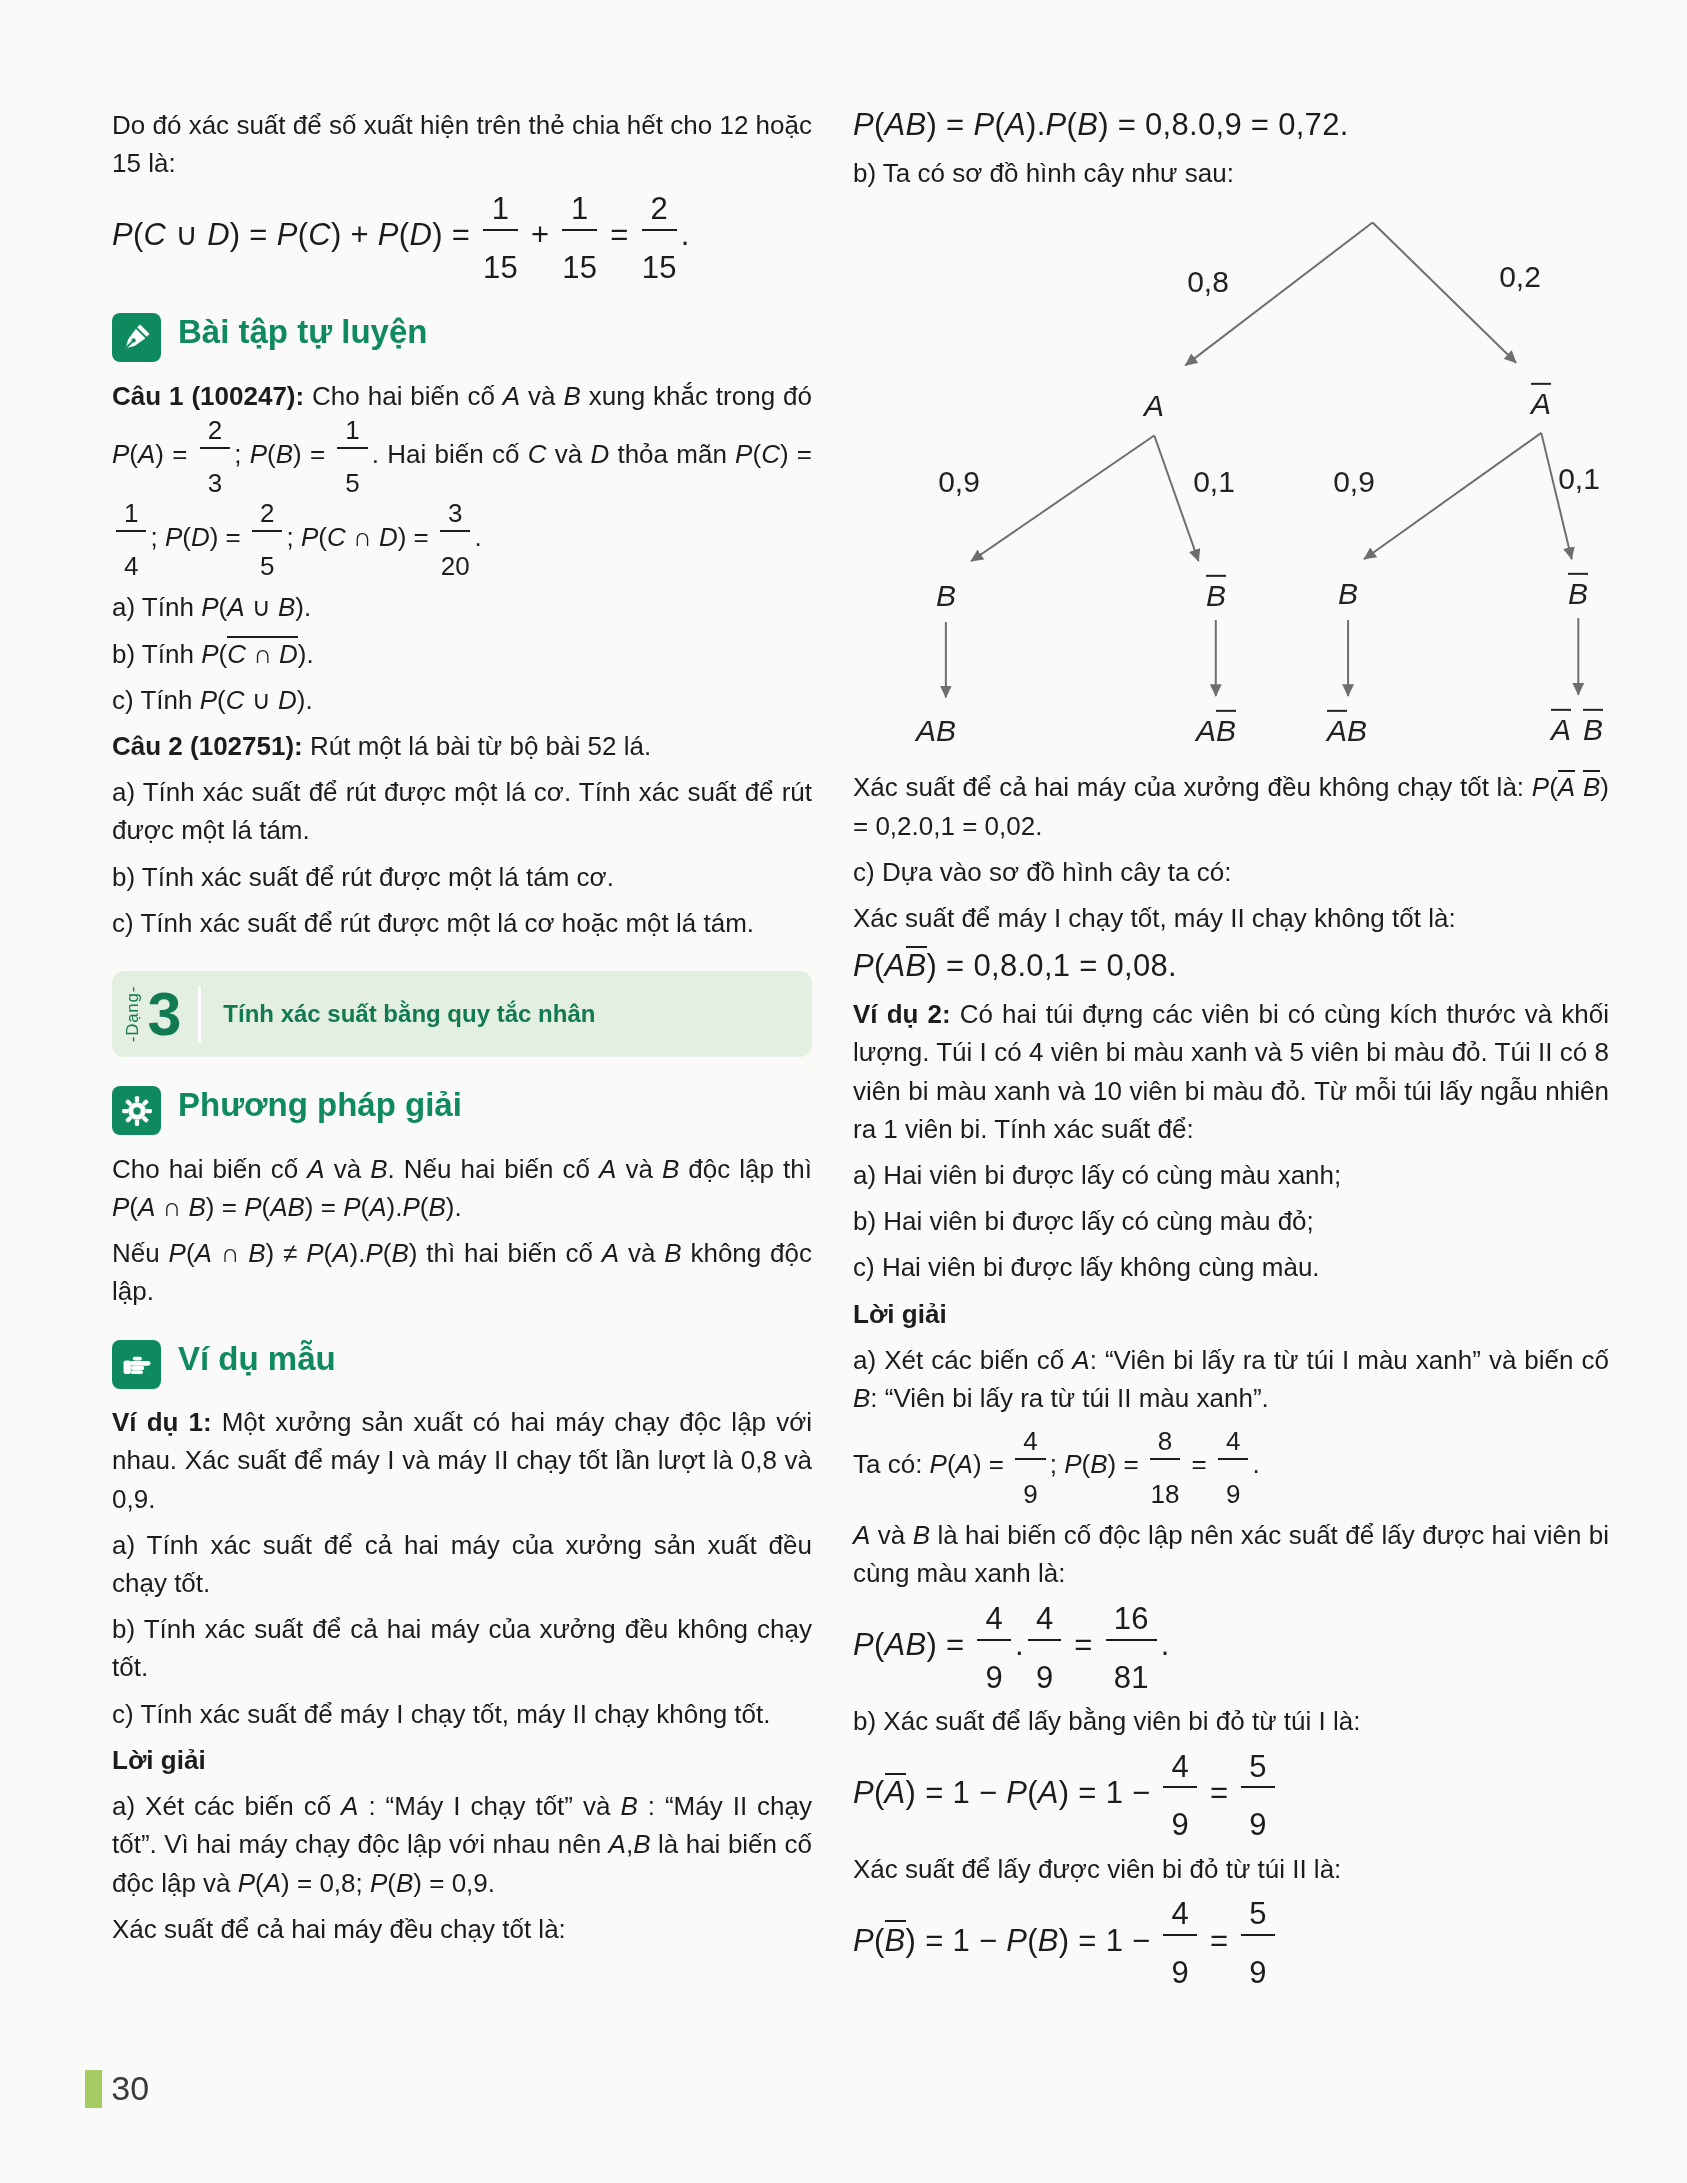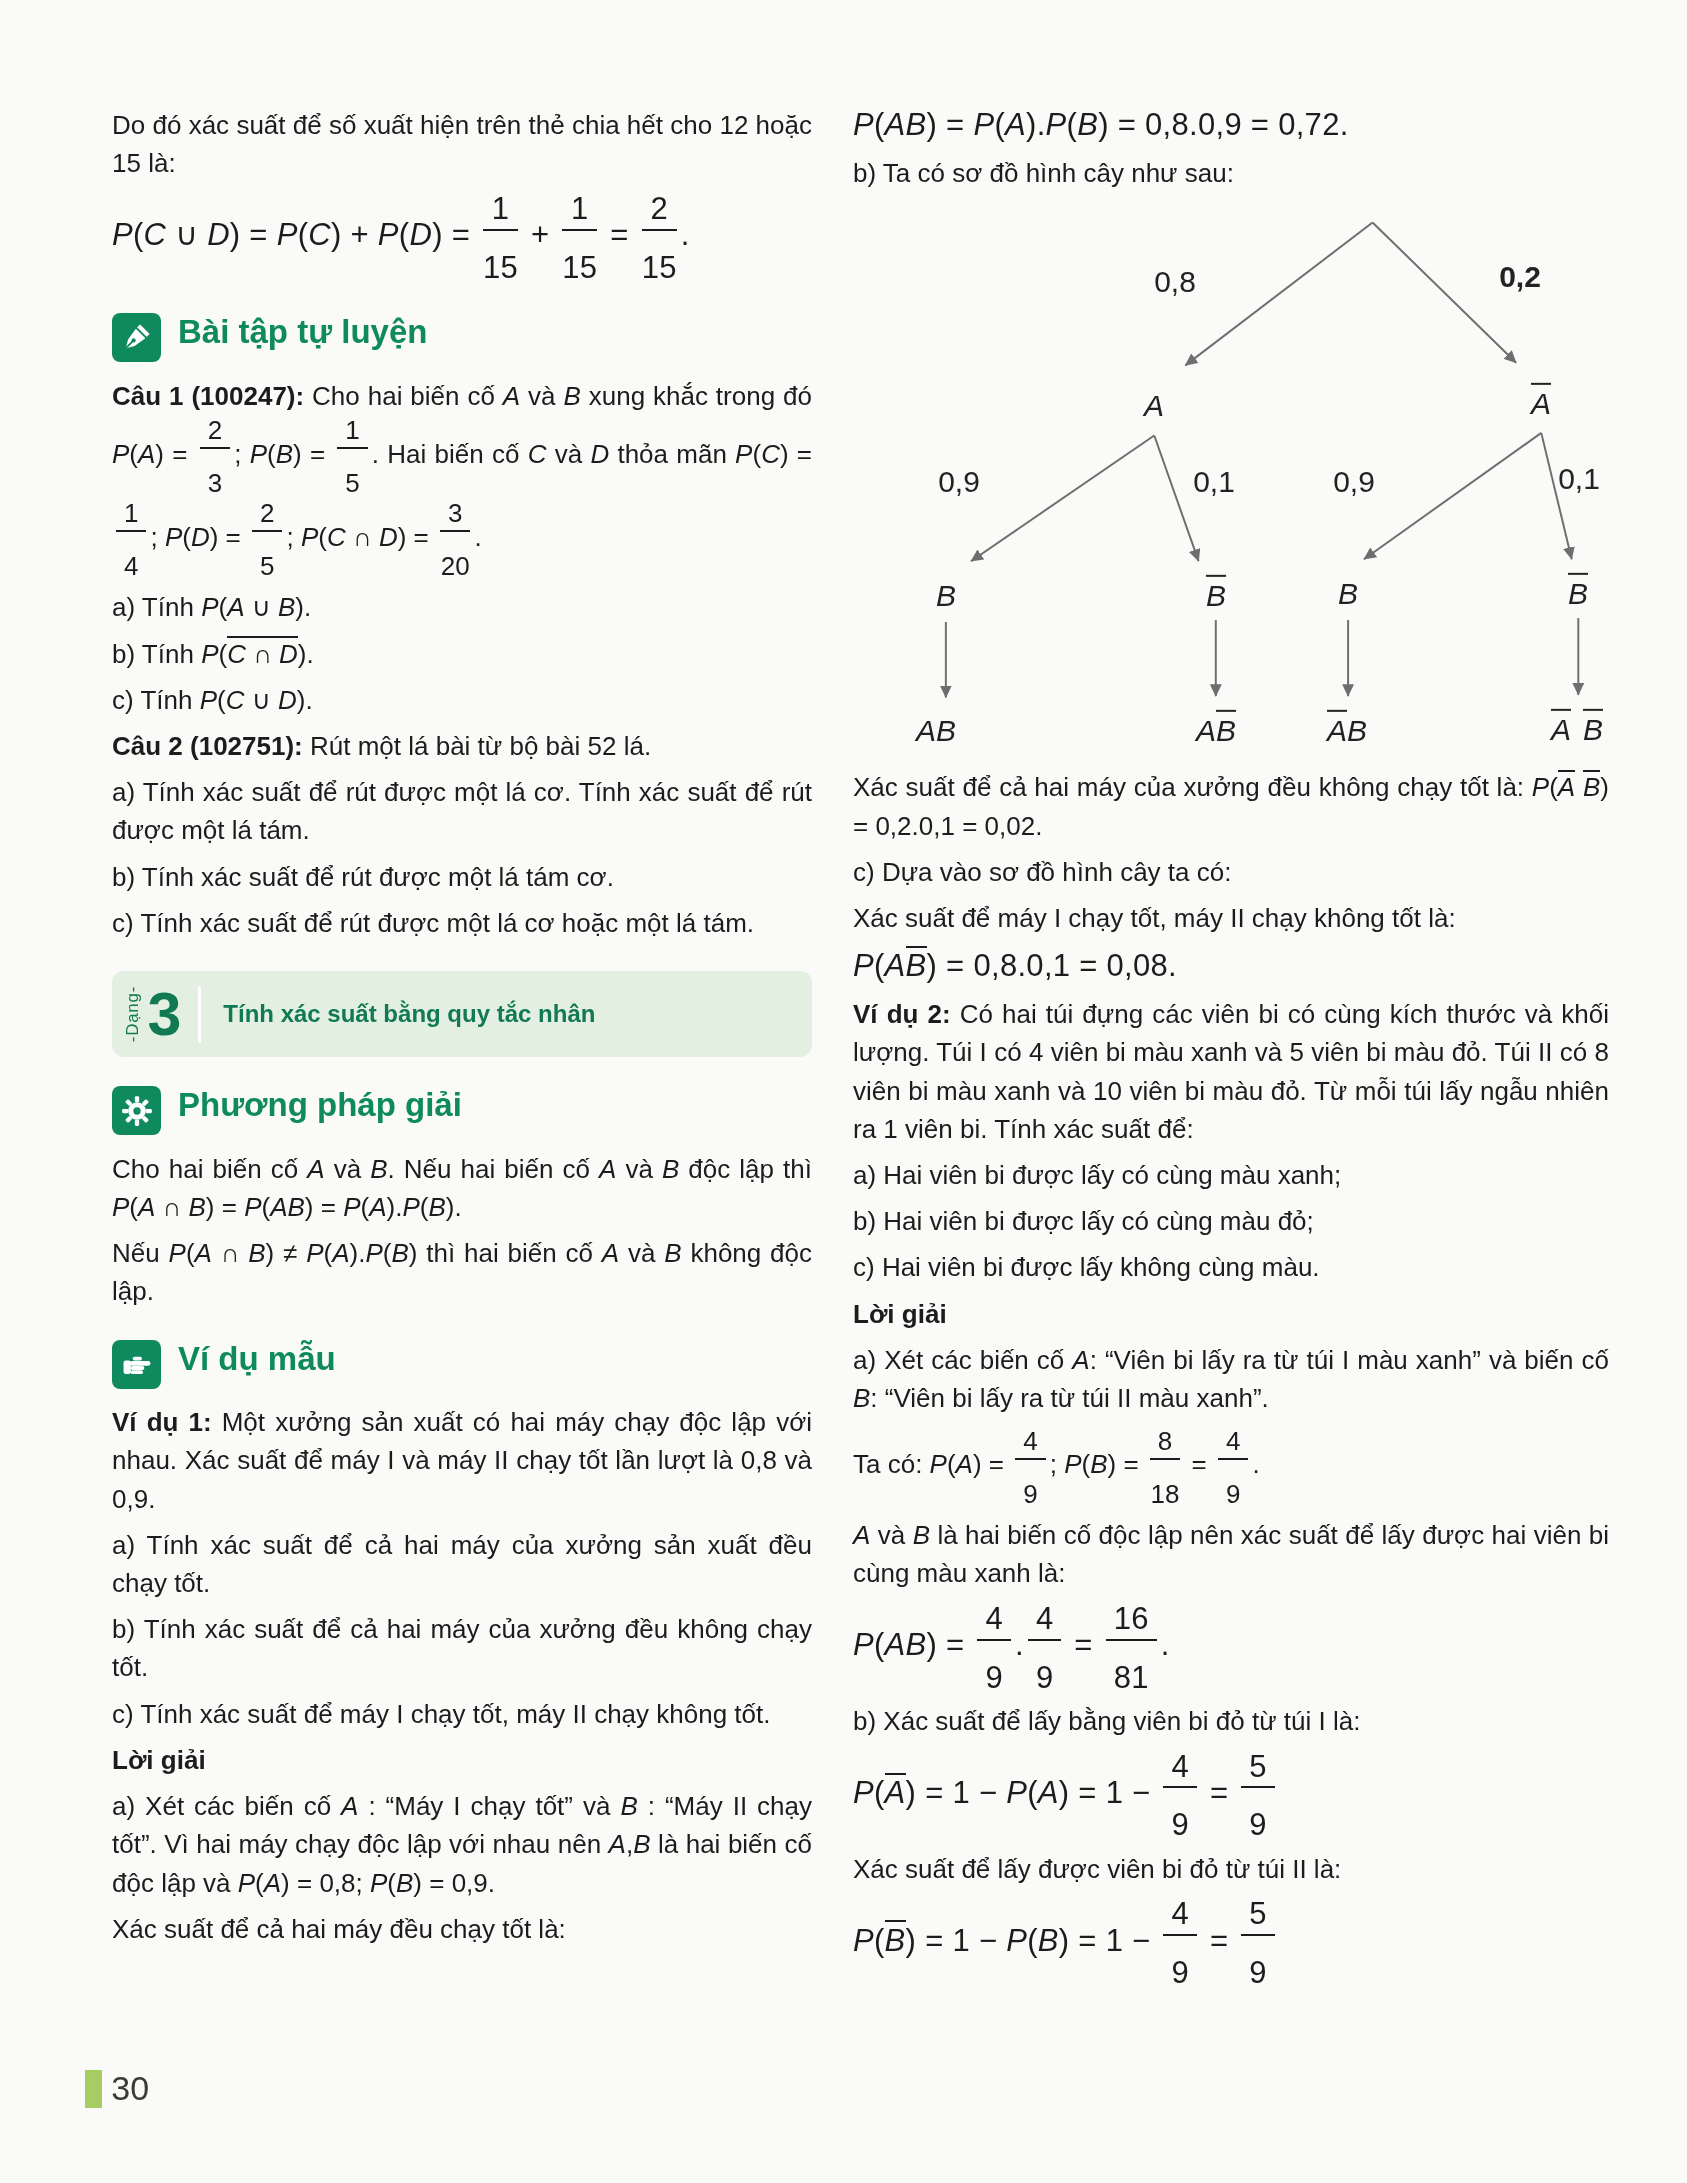--- a/index.html
+++ b/index.html
@@ -188,22 +188,22 @@
             <line x1="785" y1="34" x2="1002" y2="246" stroke="#6e6e6e" stroke-width="3" marker-end="url(#arw)"></line>
             <line x1="455" y1="356" x2="178" y2="546" stroke="#6e6e6e" stroke-width="3" marker-end="url(#arw)"></line>
             <line x1="455" y1="356" x2="522" y2="546" stroke="#6e6e6e" stroke-width="3" marker-end="url(#arw)"></line>
             <line x1="1040" y1="352" x2="772" y2="543" stroke="#6e6e6e" stroke-width="3" marker-end="url(#arw)"></line>
             <line x1="1040" y1="352" x2="1086" y2="543" stroke="#6e6e6e" stroke-width="3" marker-end="url(#arw)"></line>
             <line x1="140" y1="638" x2="140" y2="752" stroke="#6e6e6e" stroke-width="3" marker-end="url(#arw)"></line>
             <line x1="548" y1="635" x2="548" y2="750" stroke="#6e6e6e" stroke-width="3" marker-end="url(#arw)"></line>
             <line x1="748" y1="635" x2="748" y2="750" stroke="#6e6e6e" stroke-width="3" marker-end="url(#arw)"></line>
             <line x1="1096" y1="632" x2="1096" y2="748" stroke="#6e6e6e" stroke-width="3" marker-end="url(#arw)"></line>
           </svg>
-          <div class="tprob" style="left: 322px; top: 82px;">0,8</div>
-          <div class="tprob" style="left: 667px; top: 77px; font-weight: bold;">0,2</div>
+          <div class="tprob" style="left: 355px; top: 82px;">0,8</div>
+          <div class="tprob" style="left: 667px; top: 77px;">0,2</div>
           <div class="tnode" style="left: 301px; top: 206px;"><span><span class="bc">A</span></span></div>
           <div class="tnode" style="left: 688px; top: 202px;"><span><span class="bc bar">A</span></span></div>
           <div class="tprob" style="left: 106px; top: 282px;">0,9</div>
           <div class="tprob" style="left: 361px; top: 282px;">0,1</div>
           <div class="tprob" style="left: 501px; top: 282px;">0,9</div>
           <div class="tprob" style="left: 726px; top: 279px;">0,1</div>
           <div class="tnode" style="left: 93px; top: 396px;"><span><span class="bc">B</span></span></div>
           <div class="tnode" style="left: 363px; top: 394px;"><span><span class="bc bar">B</span></span></div>
           <div class="tnode" style="left: 495px; top: 394px;"><span><span class="bc">B</span></span></div>
           <div class="tnode" style="left: 725px; top: 392px;"><span><span class="bc bar">B</span></span></div>

